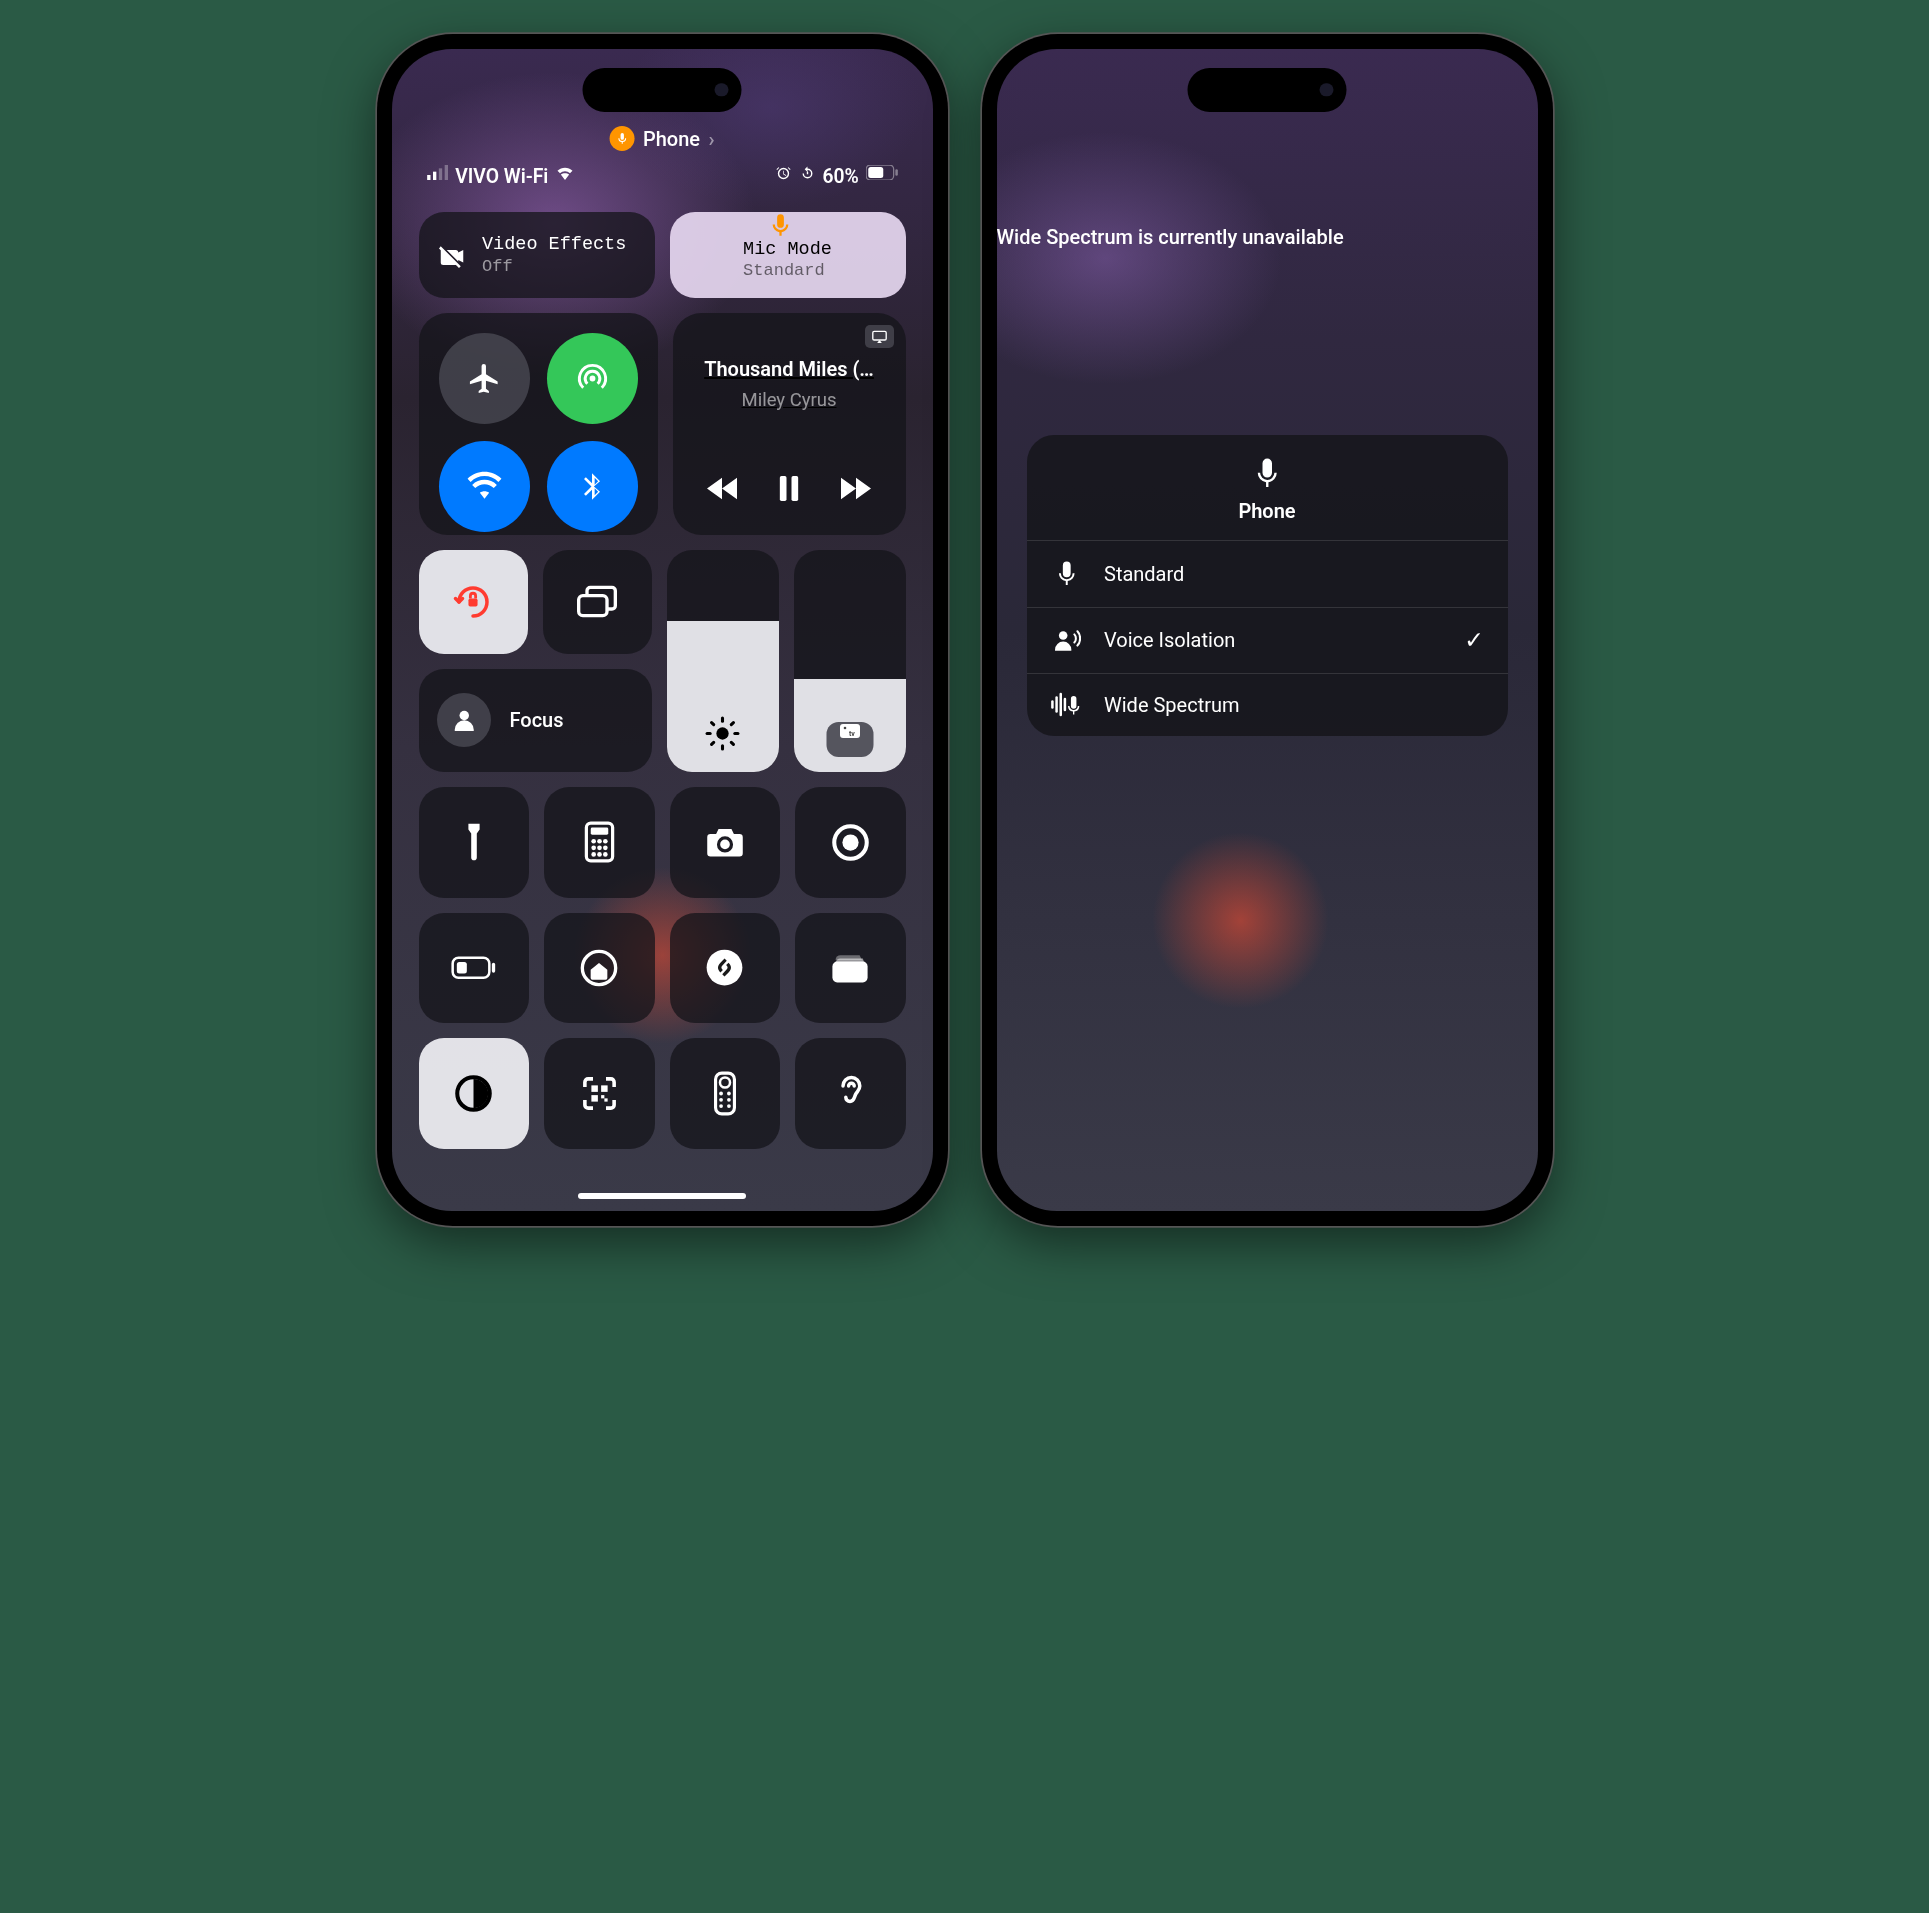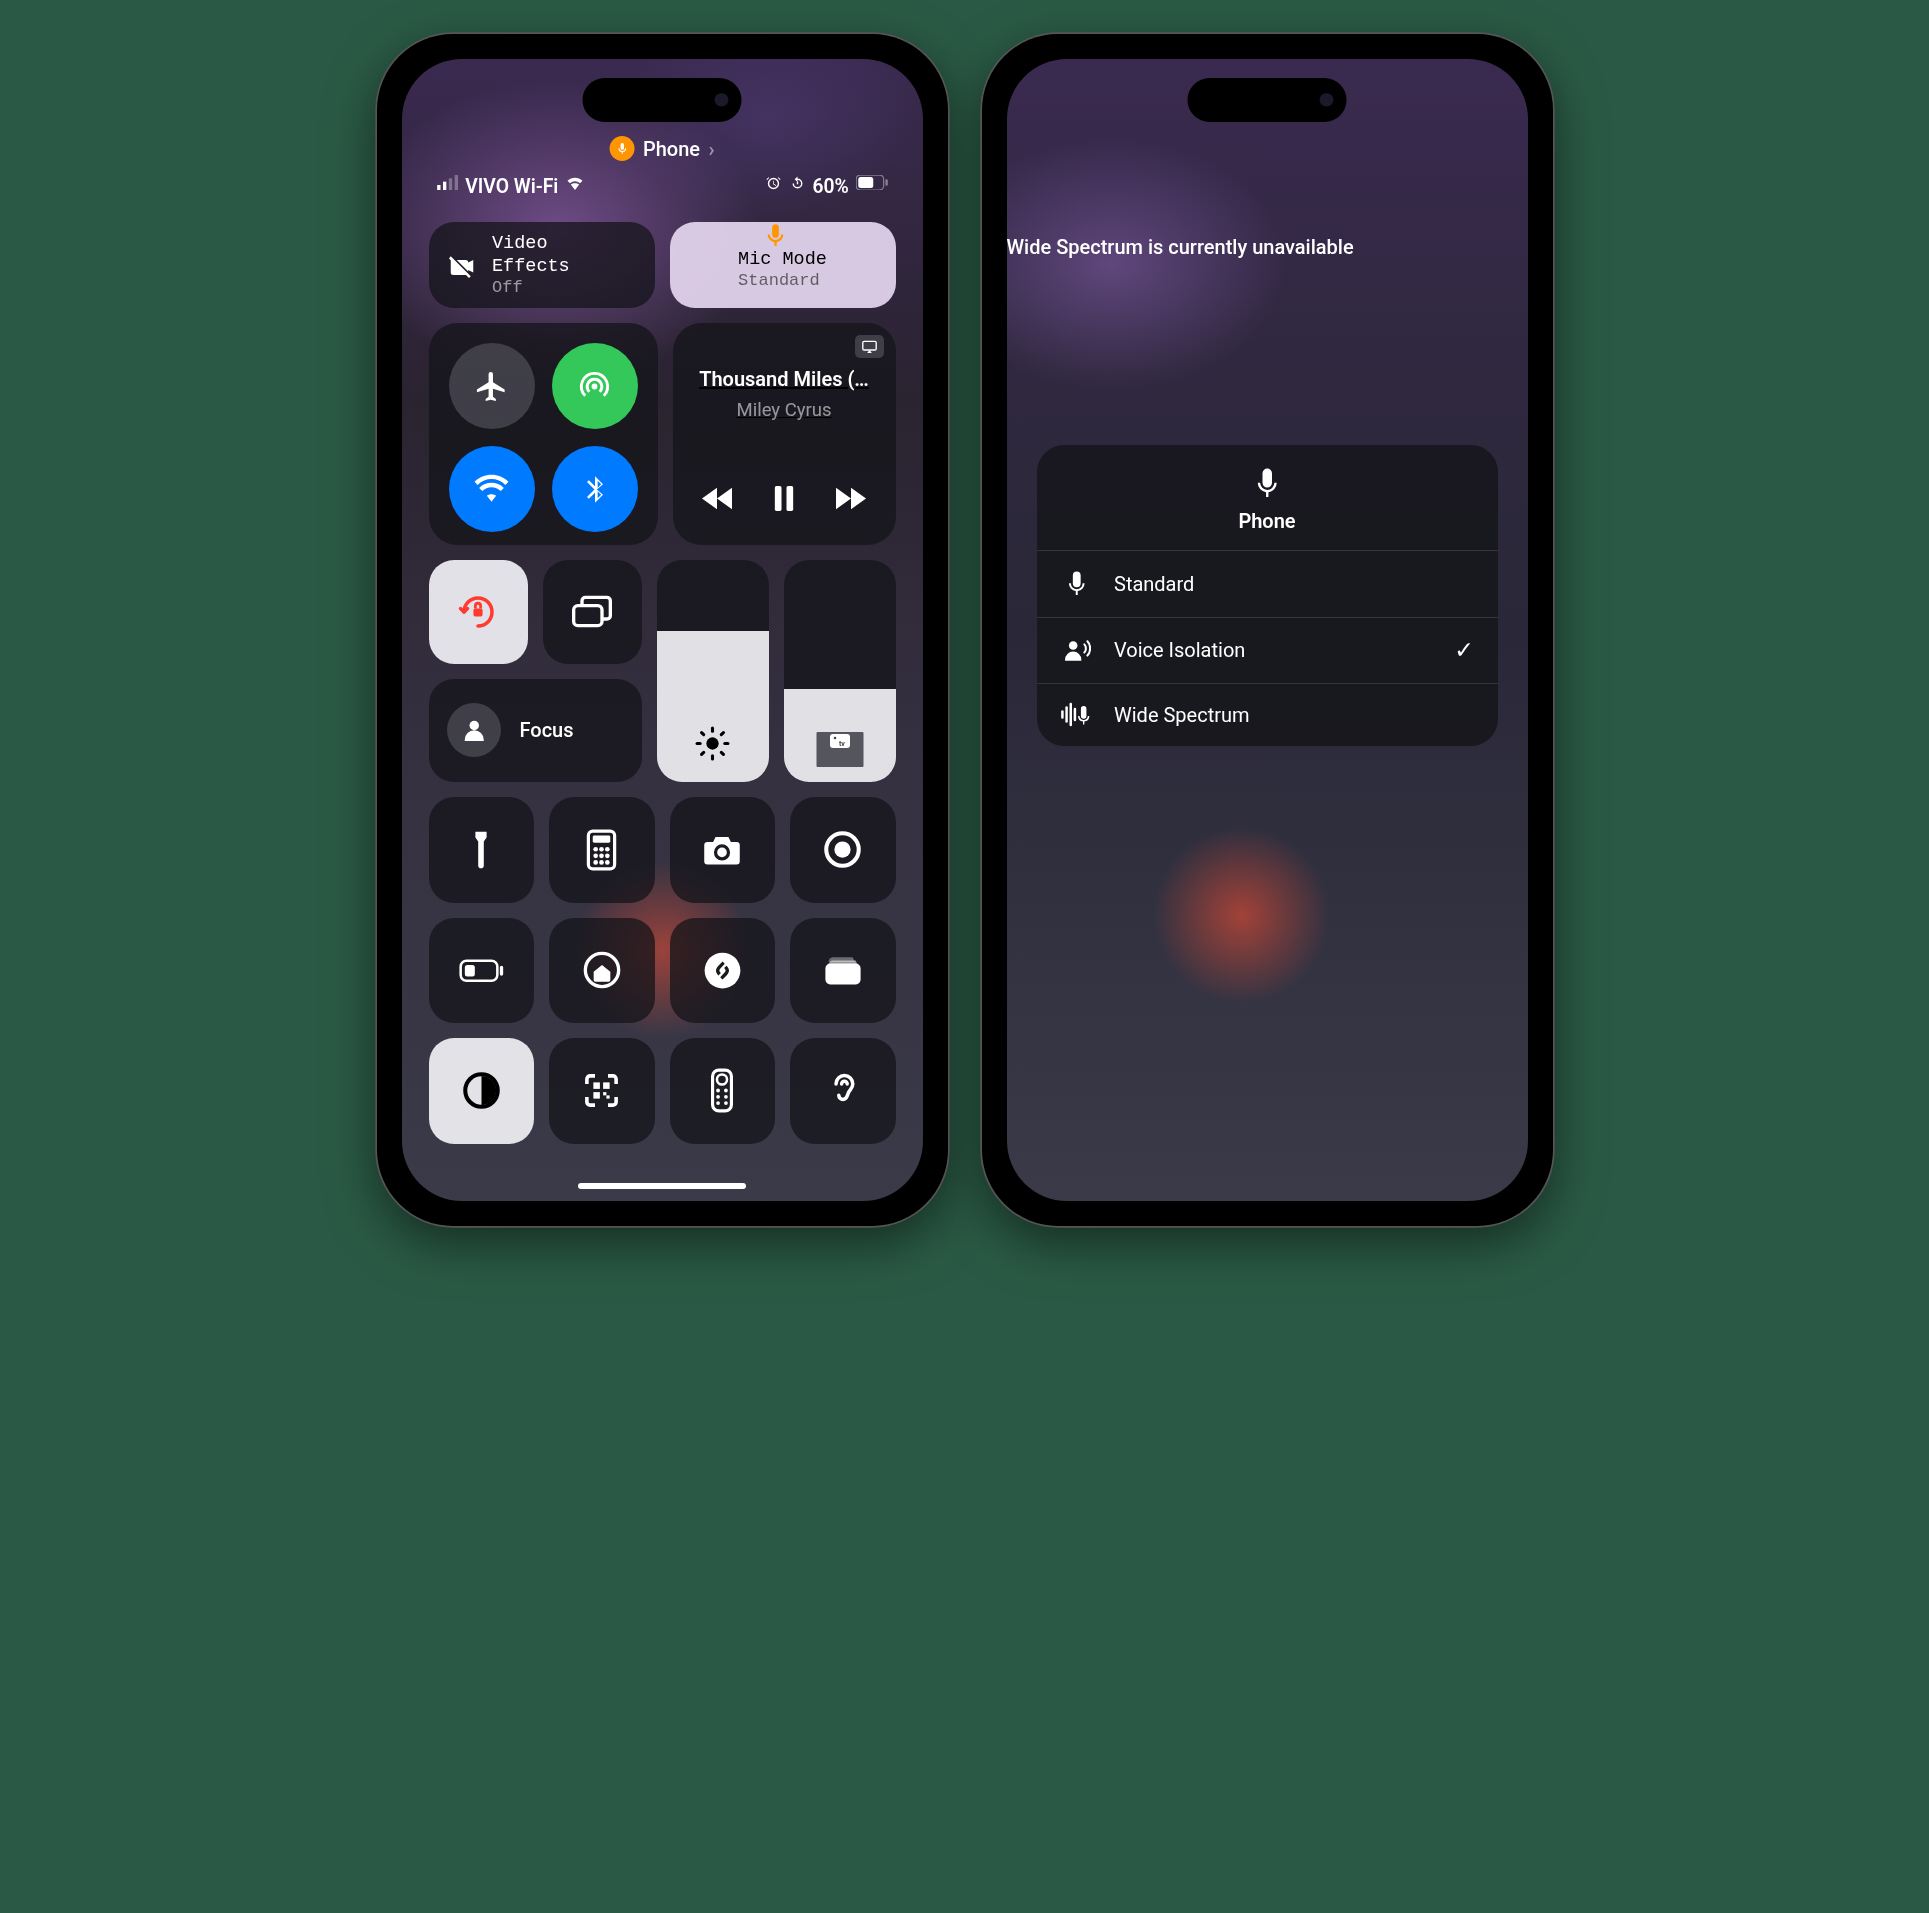--- a/index.html
+++ b/index.html
@@ -10,21 +10,21 @@
     justify-content: center;
     gap: 34px;
     padding: 34px;
     min-height: 100vh;
   }
   .phone {
     width: 571px;
     height: 1192px;
     background: #000;
     border-radius: 76px;
-    padding: 25px;
+    padding: 15px;
     box-shadow: 0 0 0 1.7px #555, 0 17px 50px rgba(0,0,0,0.5);
     position: relative;
   }
   .screen {
     width: 100%;
     height: 100%;
     border-radius: 60px;
     overflow: hidden;
     position: relative;
     background: radial-gradient(ellipse 336px 252px at 30% 15%, rgba(150,100,180,0.6), transparent 60%),
@@ -258,21 +258,21 @@
     font-size: 20px;
   }
   .mic-row:last-child { border-bottom: none; }
   .mic-row-icon { width: 34px; display:flex; justify-content:center; }
   .check { margin-left:auto; font-size:23.5px; }
   svg { display:block; }
   .vol-badge {
      position:absolute; bottom:15px; left:50%; transform:translateX(-50%);
      width: 47px; height: 35px;
      background: rgba(60,60,70,0.85);
-     border-radius: 1px;
+     border-radius: 12px;
      display:flex; align-items:center; justify-content:center;
   }
 </style>
 </head>
 <body>
 
 <div class="phone">
   <div class="screen">
     <div class="notch"></div>
 

